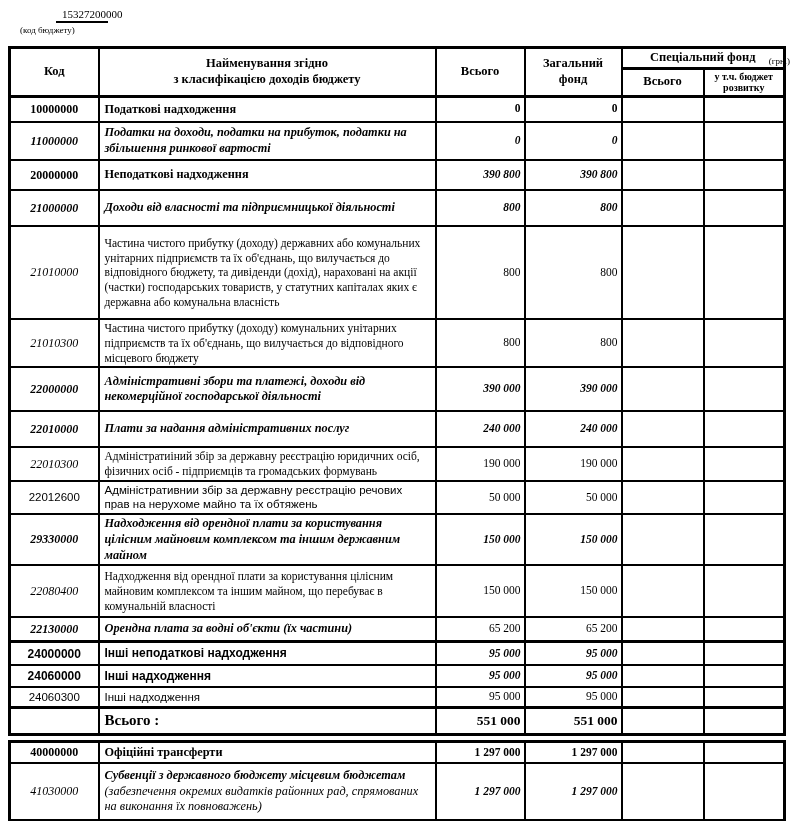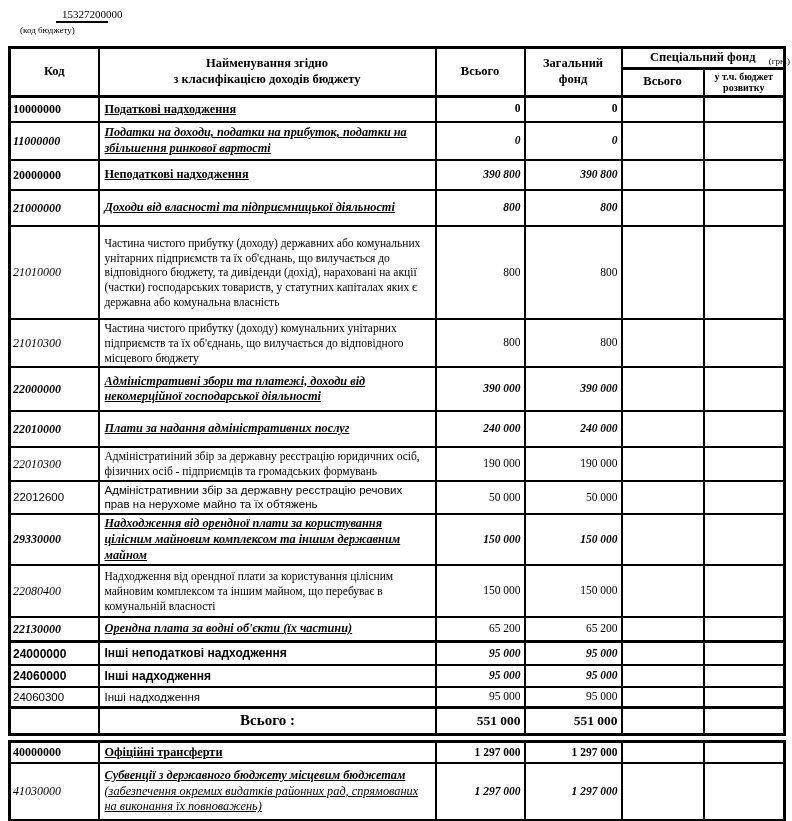--- a/index.html
+++ b/index.html
@@ -35,30 +35,30 @@
   col.c-spt{width:82px;}
   col.c-spd{width:81px;}
   th,td{border:2px solid #000;vertical-align:middle;overflow:hidden;}
   th{
     font-weight:700;font-size:12.5px;text-align:center;
     padding:1px 2px;white-space:pre-line;line-height:1.25;
   }
   th.small{font-size:10px;line-height:1.15;}
   thead tr.hrow2 th{border-top:2px solid #000;}
   thead th{border-bottom:3px solid #000;}
-  .cell-code{text-align:left;font-size:12px;padding:1px 2px;}
+  .cell-code{text-align:center;font-size:12px;padding:1px 2px;}
   .cell-name{text-align:left;font-size:11.5px;line-height:1.28;padding:1px 4px 1px 5px;}
   .cell-val{text-align:right;font-size:11.5px;padding:1px 3px 1px 1px;line-height:1.2;}
   .b{font-weight:700;}
   .i{font-style:italic;}
   .bi{font-weight:700;font-style:italic;}
-  td.cell-name.b, td.cell-name.bi{font-size:12.3px;text-decoration:underline;}
+  td.cell-name.b, td.cell-name.bi{font-size:12.3px;}
   .sans{font-family:"Liberation Sans", sans-serif;font-size:11.5px;}
   .sansb{font-family:"Liberation Sans", sans-serif;font-weight:700;font-size:12px;}
-  .tot{font-weight:700;font-size:15px;text-align:center;}
+  .tot{font-weight:700;font-size:15px;}
   .totv{font-weight:700;font-size:13.5px;}
   tr.sep-t td{border-top:3px solid #000;margin-top:14px;}
   .note{display:block;font-weight:400;font-style:italic;}
 </style>
 </head>
 <body>
 
 <div class="page">
 
   <div class="code-block">

